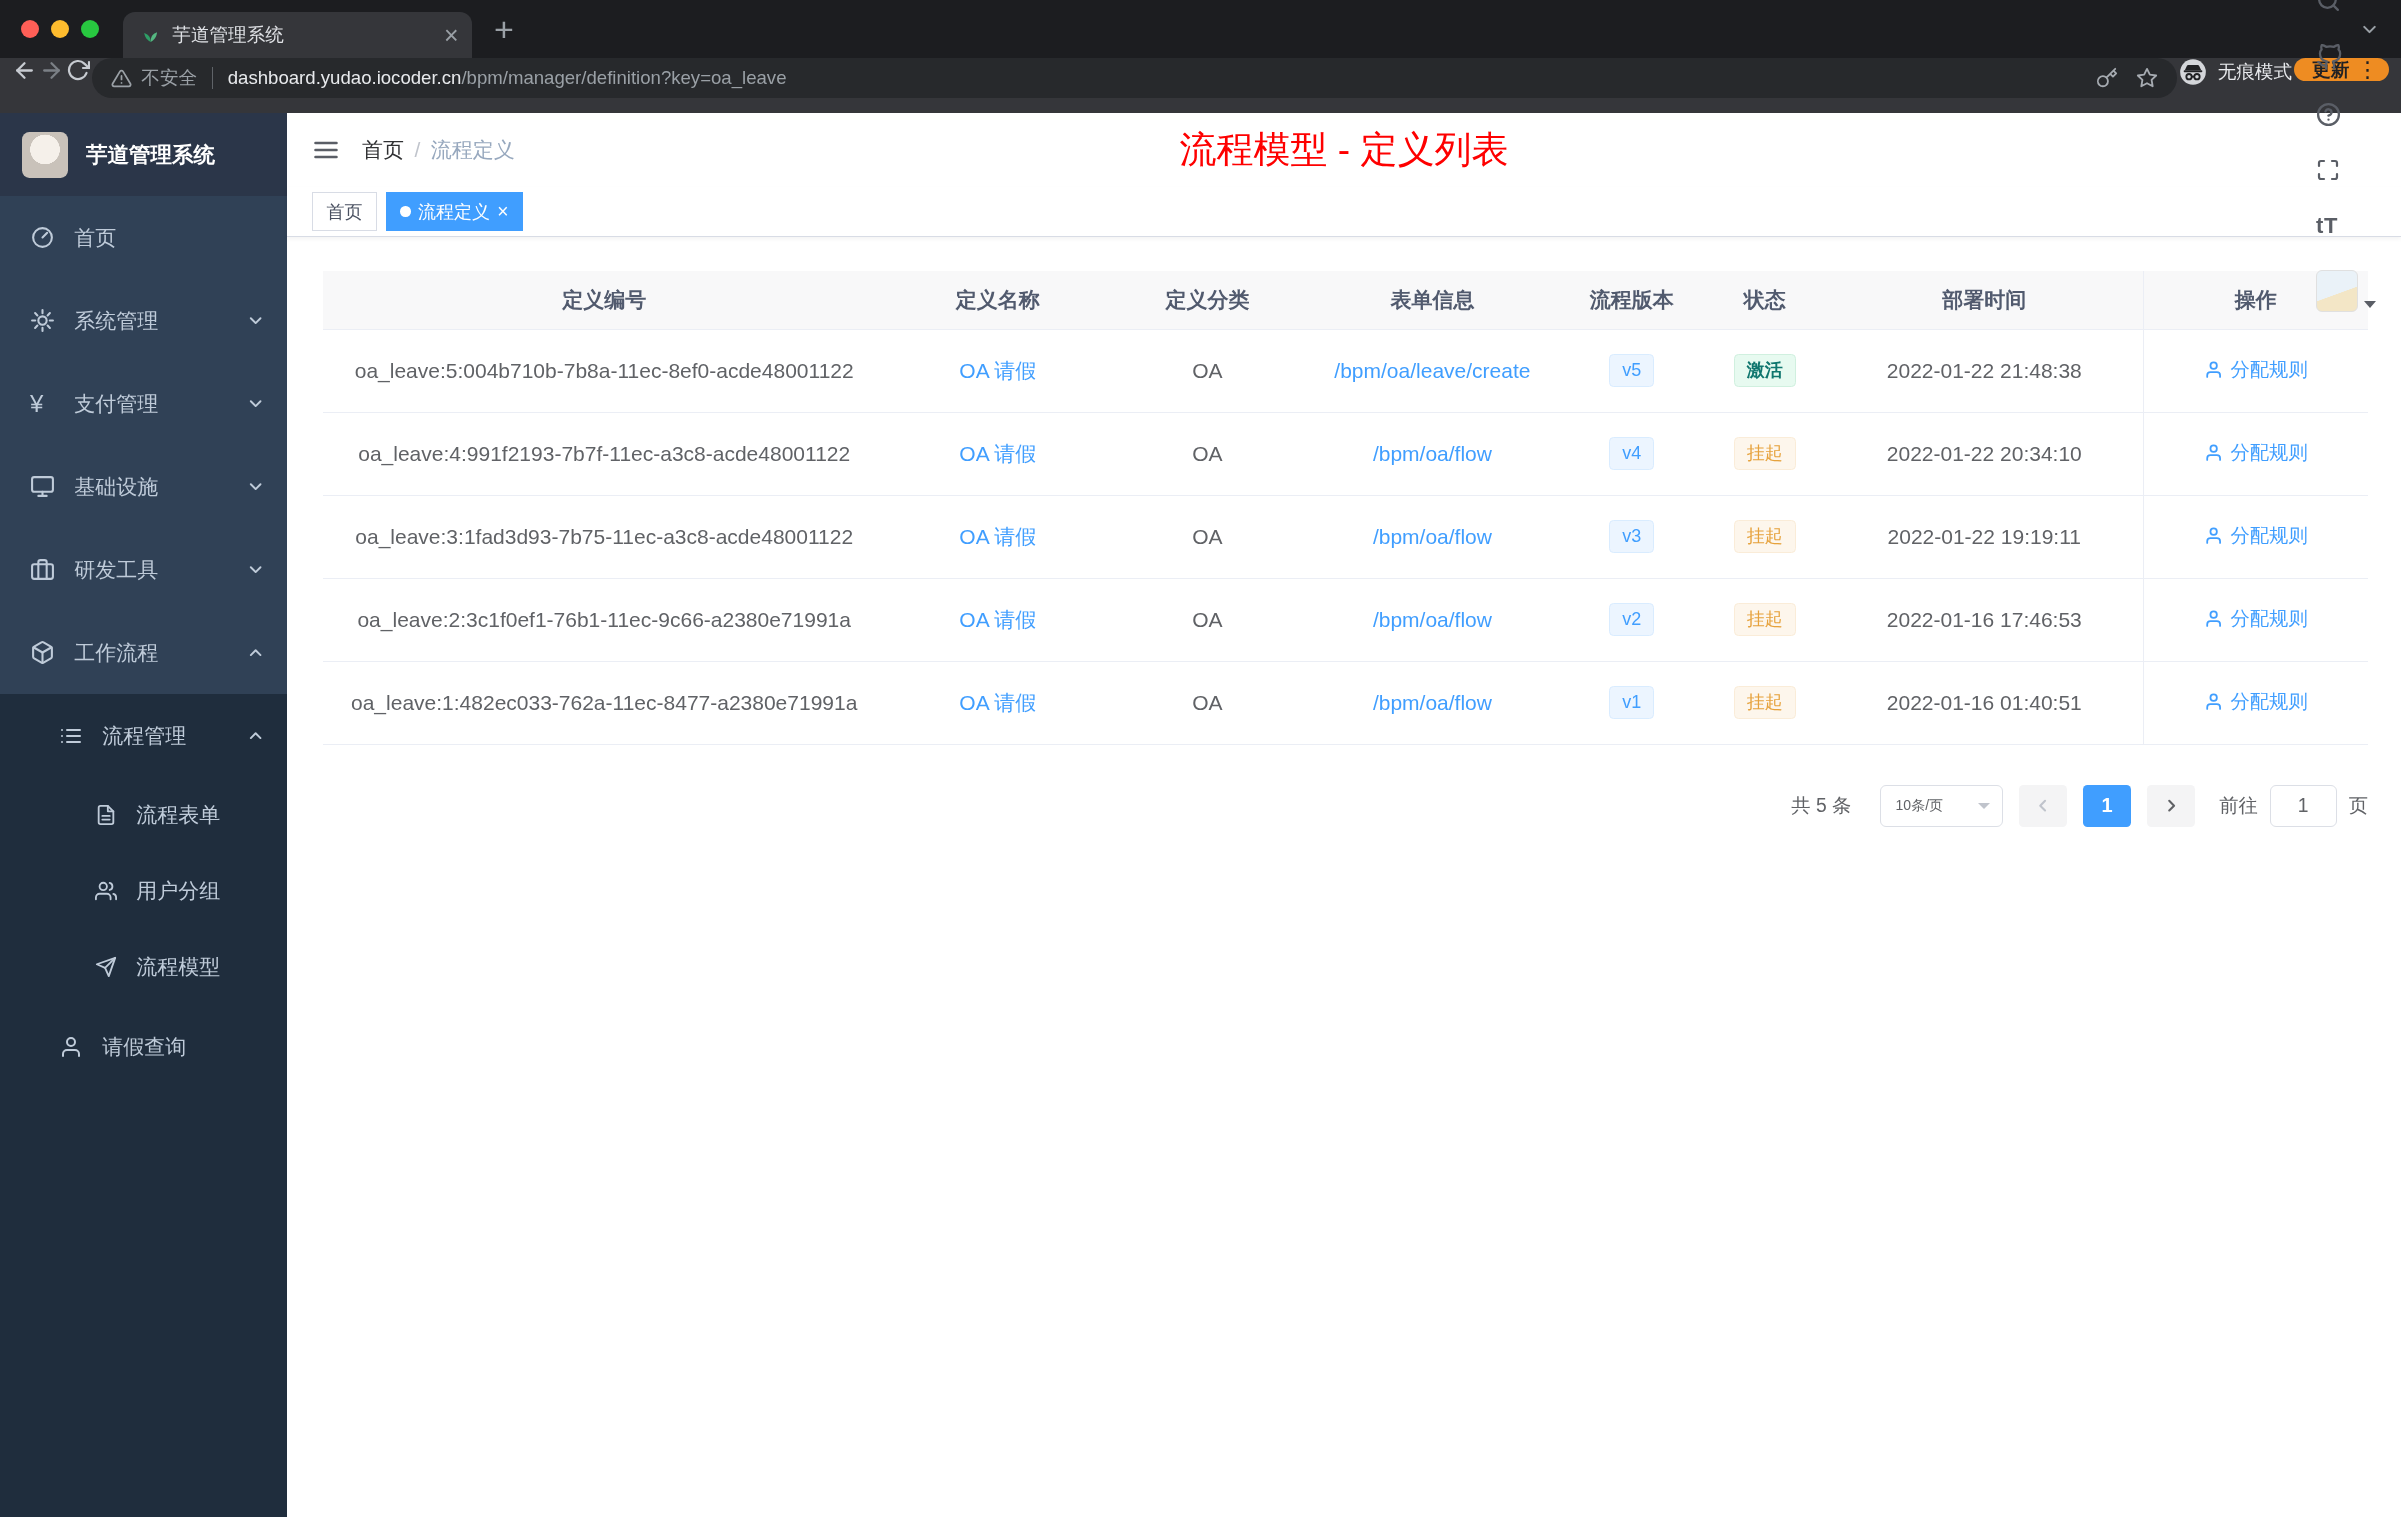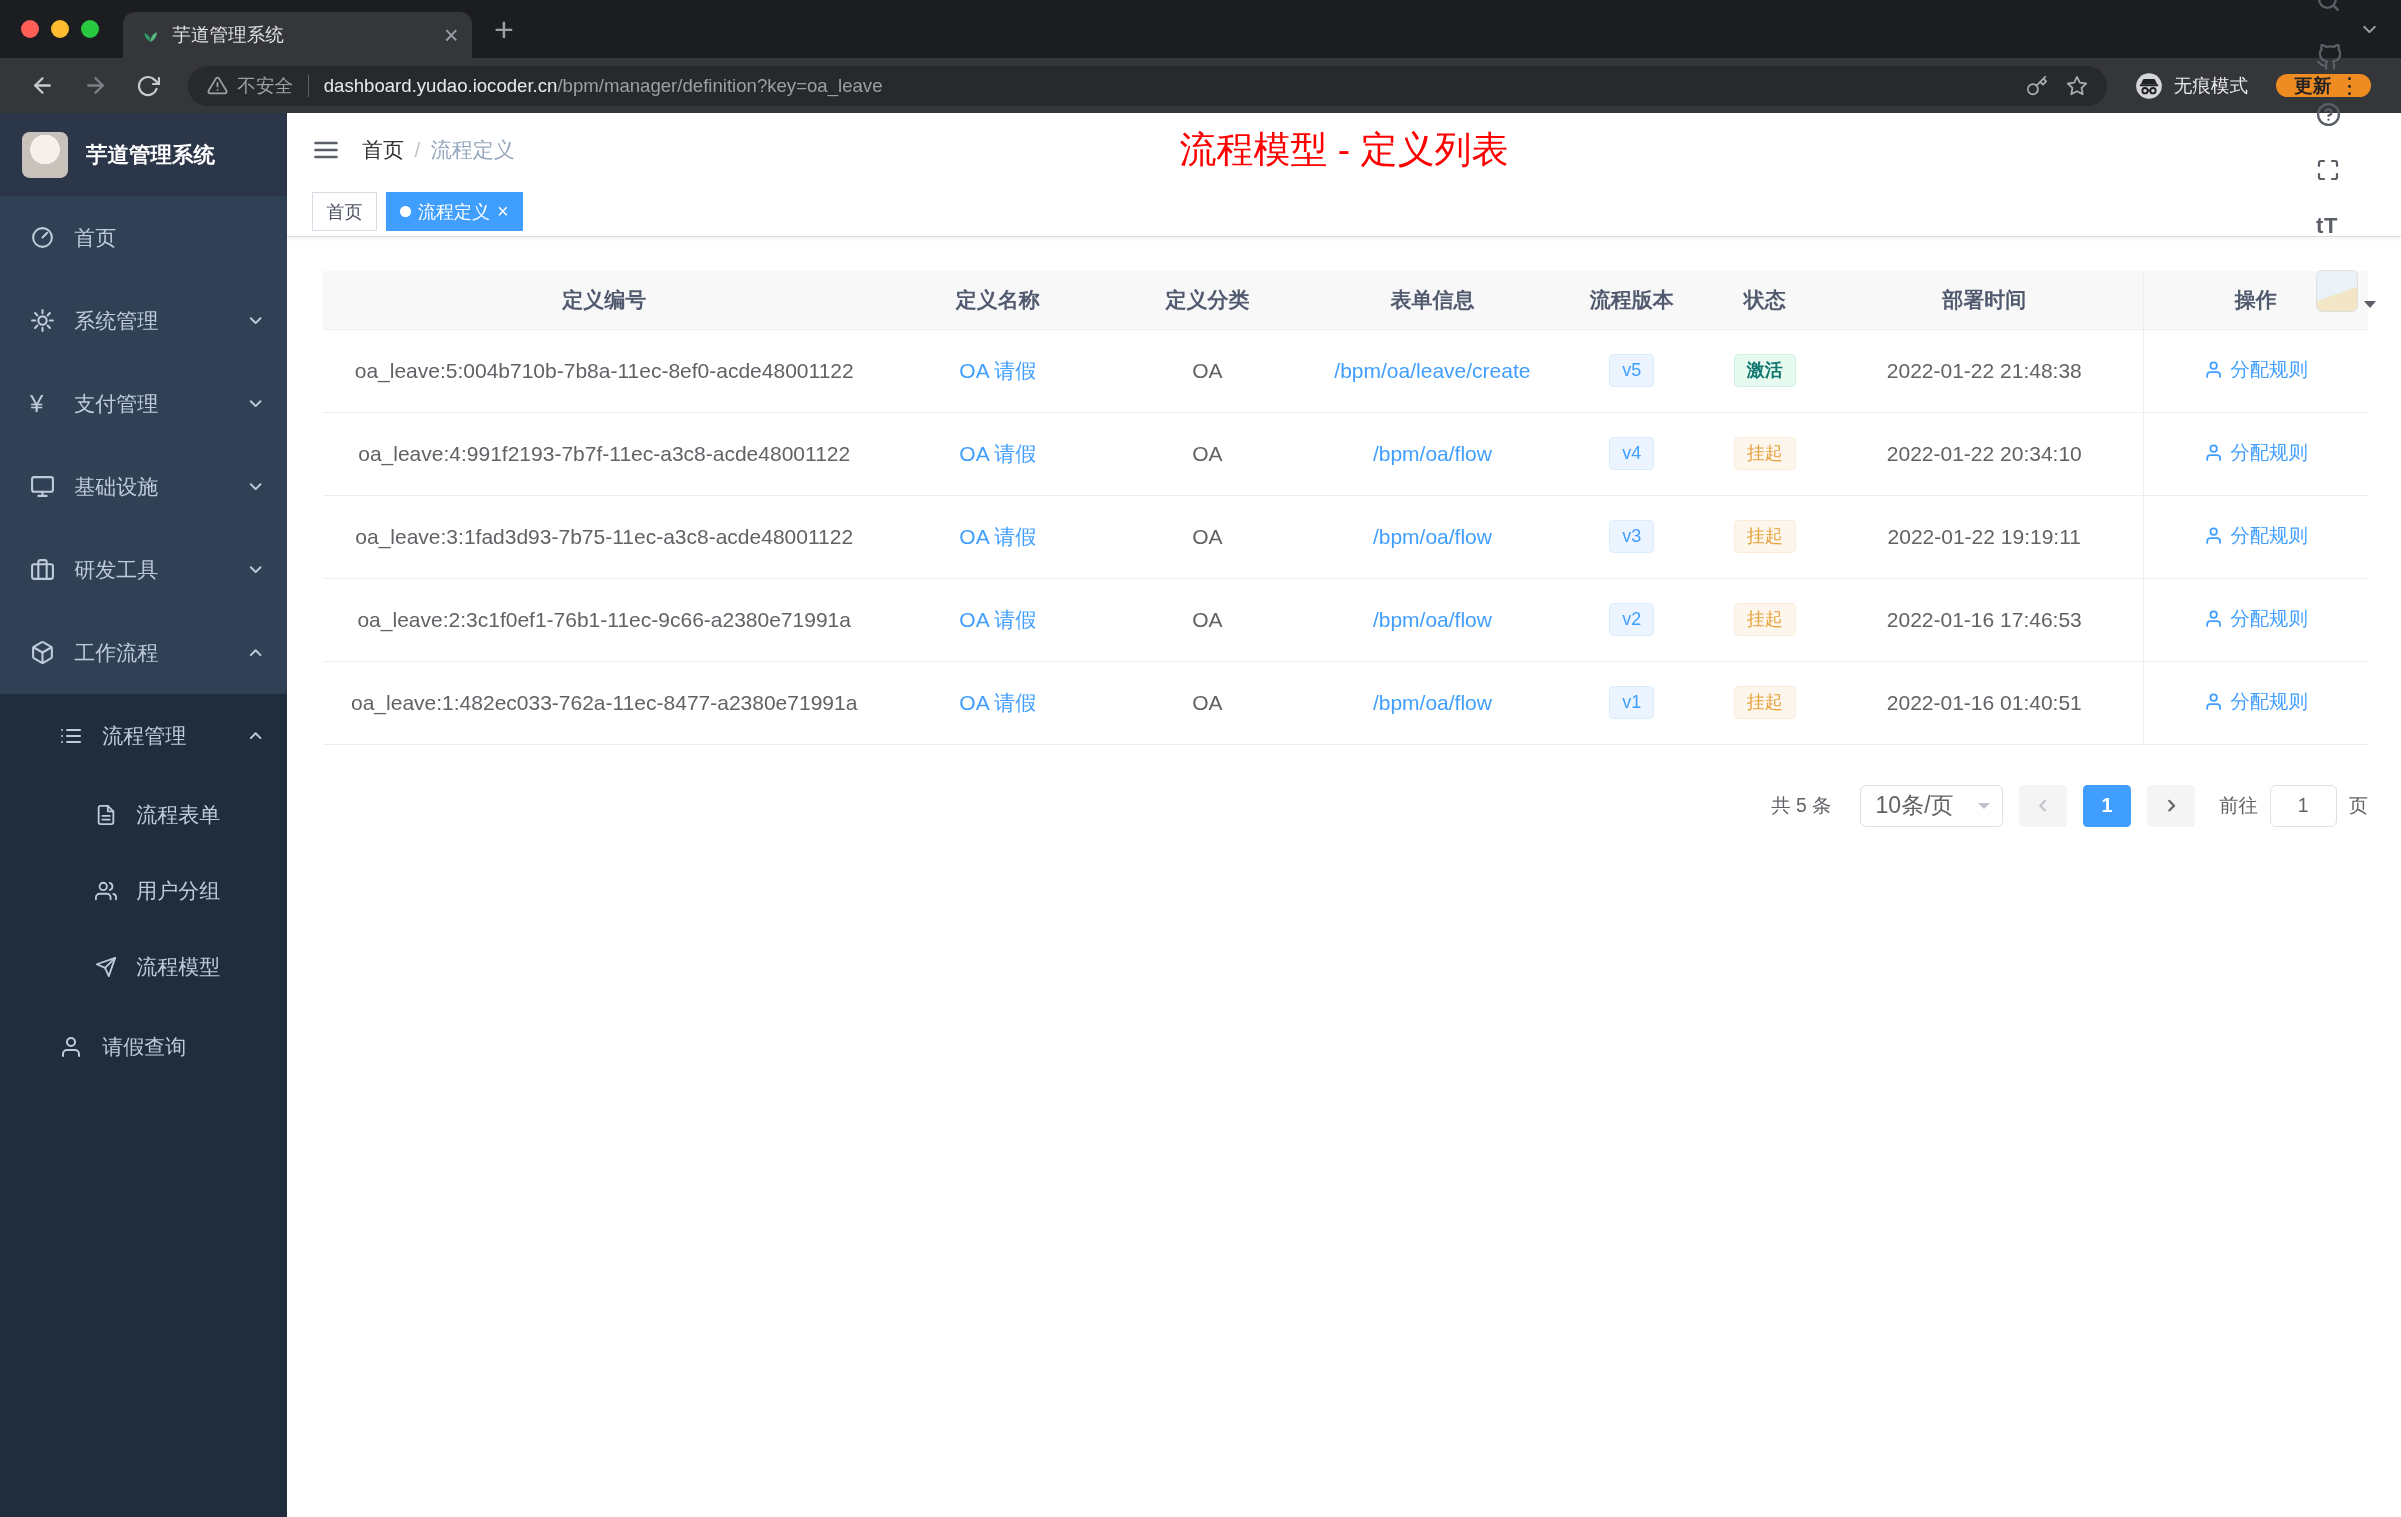--- a/index.html
+++ b/index.html
@@ -12,21 +12,21 @@
   .lights { display:flex; gap:12px; margin-right:24px; }
   .light { width:18px; height:18px; border-radius:50%; }
   .light.red { background:#ff5f57; } .light.yellow { background:#febc2e; } .light.green { background:#28c840; }
   .tab { align-self:flex-end; height:46px; width:349px; background:#35363a; border-radius:12px 12px 0 0;
     display:flex; align-items:center; gap:12px; padding:0 13.4px 0 18px; color:#dfe1e5; font-size:18.6px; }
   .tab-title { flex:1; white-space:nowrap; overflow:hidden; }
   .tab-close { color:#9aa0a6; font-size:25px; line-height:1; cursor:pointer; }
   .newtab { color:#9aa0a6; font-size:34px; line-height:1; margin-left:22px; cursor:pointer; }
   .tabsearch { margin-left:auto; color:#9aa0a6; }
 
-  .toolbar { height:55px; background:#35363a; display:flex; align-items:center; padding:0 30px; gap:28px; flex:none; }
+  .toolbar { height:55px; background:#35363a; display:flex; align-items:flex-start; padding:0 12px; gap:2px; flex:none; }
   .nav-ic { color:#a6abb1; display:flex; align-items:center; }
   .urlbar { flex:1; height:40px; background:#27292c; border-radius:20px; display:flex; align-items:center;
     padding:0 19.3px; gap:0; color:#9aa0a6; font-size:18.6px; }
   .sec-label { margin-left:9px; white-space:nowrap; }
   .url-div { width:0.7px; height:22px; background:#5f6368; margin:0 15px; }
   .url-domain { color:#e8eaed; white-space:nowrap; }
   .url-path { color:#9aa0a6; white-space:nowrap; }
   .urlbar .spacer { flex:1; }
   .url-right { display:flex; align-items:center; gap:18px; color:#a6abb1; }
   .incog { display:flex; align-items:center; gap:10.4px; color:#e8eaed; font-size:18.6px; white-space:nowrap; }
@@ -85,22 +85,22 @@
   .badge { display:inline-block; padding:5.2px 12px; border-radius:4.5px; font-size:18px; line-height:1.2; }
   .badge.ver { background:#ecf5ff; border:0.7px solid #d9ecff; color:#409eff; }
   .badge.success { background:#e7faf0; border:0.7px solid #d0f0df; color:#0f766e;font-weight:bold; }
   .badge.warning { background:#fdf6ec; border:0.7px solid #faecd8; color:#e6a23c; }
   .action-link { color:#409eff; font-size:19.3px; display:inline-flex; align-items:center; gap:7.4px; cursor:pointer; white-space:nowrap; }
   .action-link .ic { display:flex; }
 
   .pagination { display:flex; align-items:center; justify-content:flex-end; gap:16.3px; margin-top:40px;
     font-size:19.3px; color:#606266; }
   .pg-total { margin-right:12px; }
-  .pg-select { width:143px; height:42px; border:0.7px solid #dcdfe6; border-radius:6px; display:flex;
-    align-items:center; padding:0 12px 0 15px; color:#606266; font-size:23px; cursor:pointer; }
+  .pg-select { width:123px; height:42px; border:0.7px solid #dcdfe6; border-radius:6px; display:flex;
+    align-items:center; padding:0 12px 0 15px; color:#606266; font-size:14px; cursor:pointer; }
   .pg-select .sel-caret { margin-left:auto; width:0; height:0; border-left:6px solid transparent;
     border-right:6px solid transparent; border-top:6.7px solid #c0c4cc; }
   .pg-btn { width:48px; height:42px; border-radius:4.5px; background:#f4f4f5; display:flex; align-items:center;
     justify-content:center; cursor:pointer; }
   .pg-btn.prev { color:#c0c4cc; }
   .pg-btn.next { color:#606266; }
   .pg-cur { width:48px; height:42px; border-radius:4.5px; background:#409eff; color:#fff; display:flex;
     align-items:center; justify-content:center; font-size:20px; font-weight:600; cursor:pointer; }
   .pg-goto { display:flex; align-items:center; gap:12px; margin-left:7.4px; }
   .pg-input { width:67px; height:42px; border:0.7px solid #dcdfe6; border-radius:6px; text-align:center;

